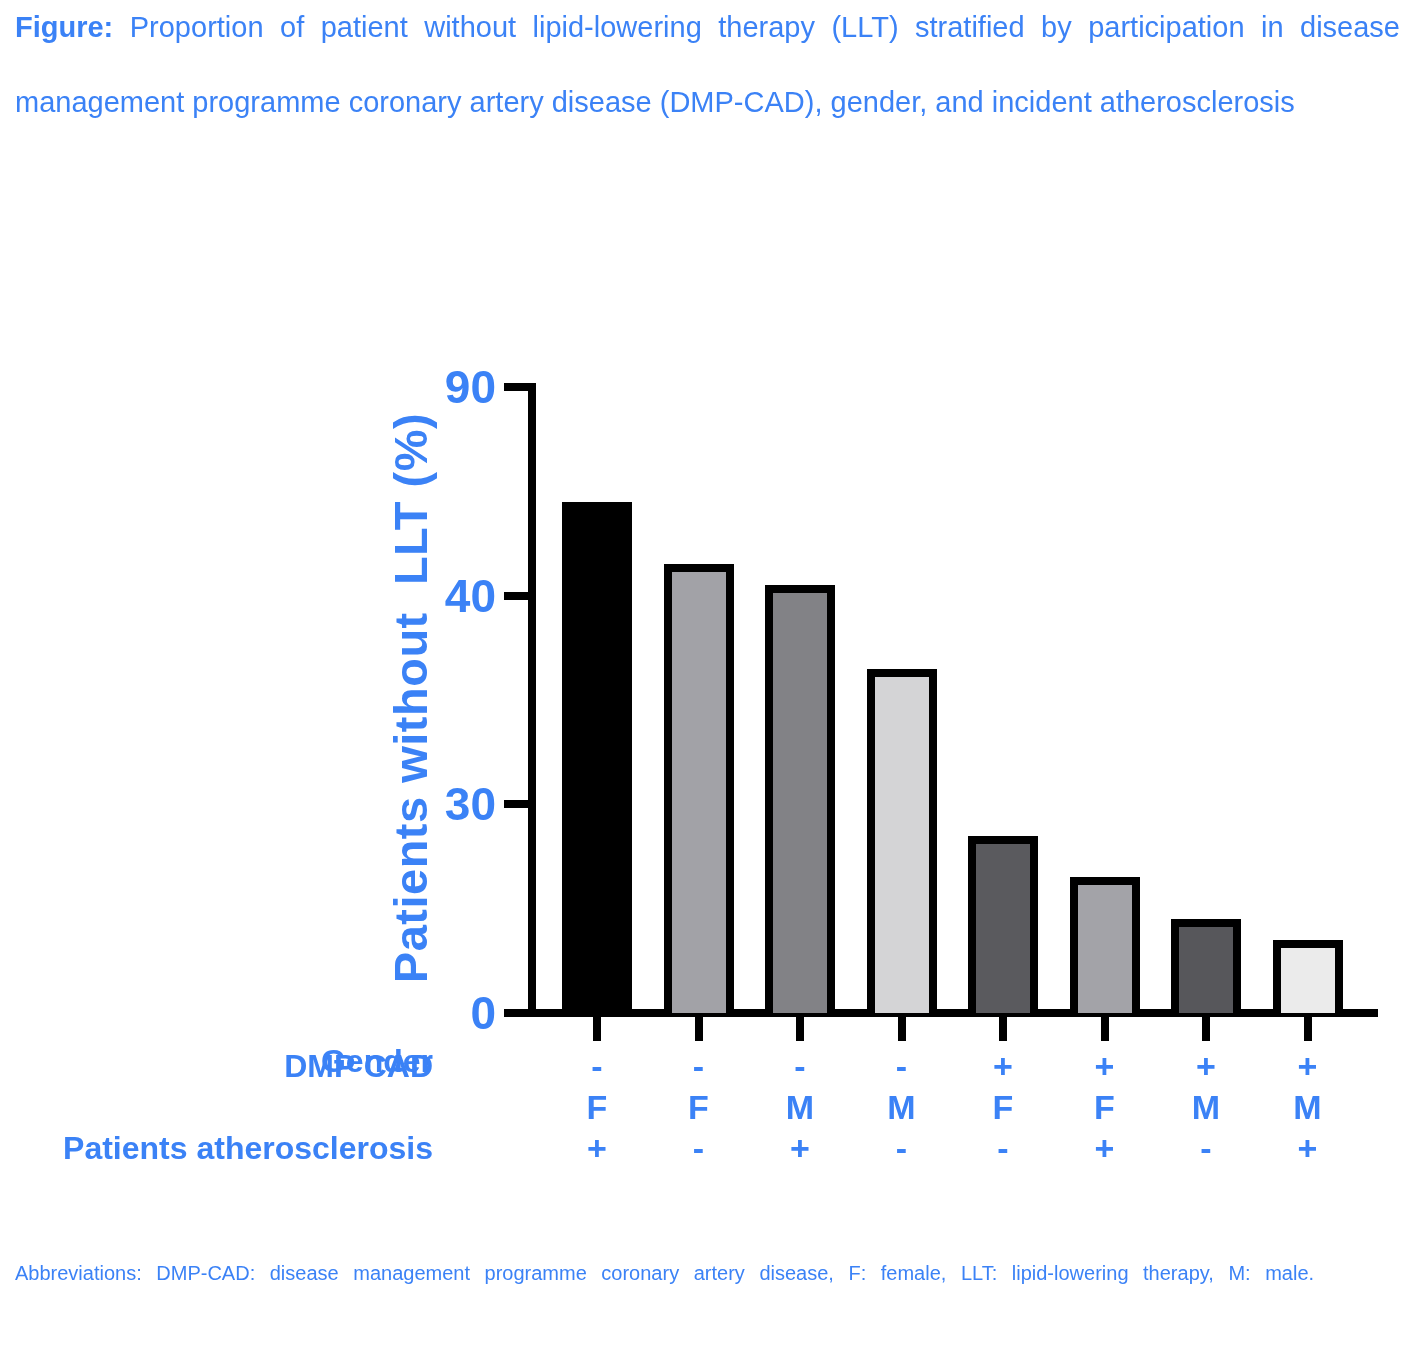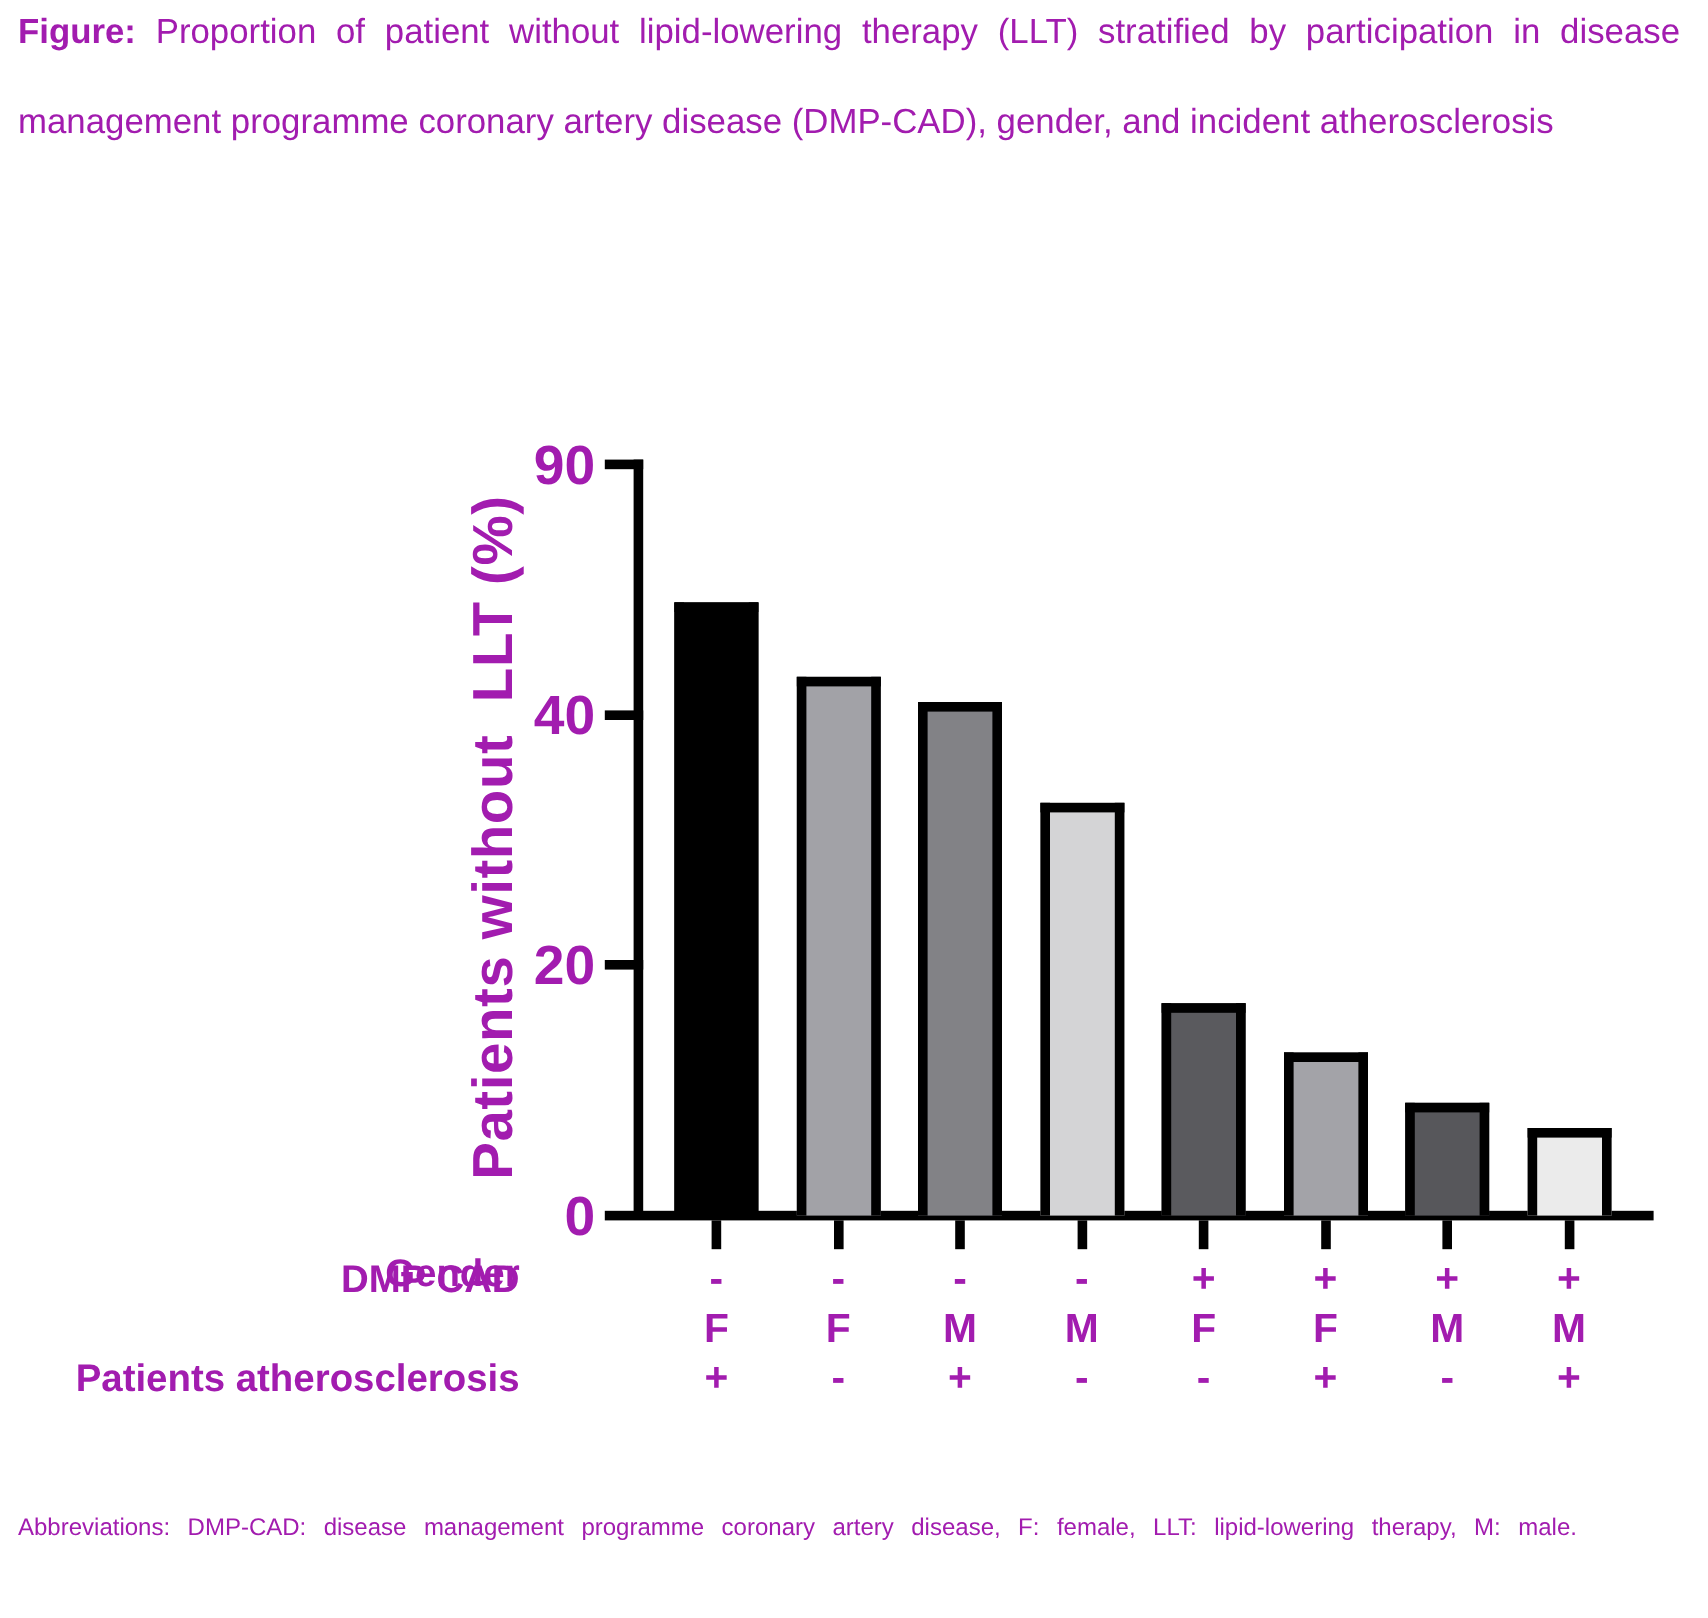--- a/index.html
+++ b/index.html
@@ -1,21 +1,21 @@
 <!DOCTYPE html>
 <html><head>
 <meta charset="utf-8">
 <style>
   html,body{margin:0;padding:0;background:#fff;}
   .canvas{
     position:relative;
     width:1423px;height:1348px;
     background:#ffffff;
     font-family:"Liberation Sans",sans-serif;
-    color:#a21caf;
+    color:#3b82f6;
     overflow:hidden;
   }
   
   .caption{
     position:absolute;left:15px;top:-10px;width:1385px;
     font-size:29px;line-height:75px;text-align:justify;
   }
   .caption .b{font-weight:bold;}
   .footnote{
     position:absolute;left:15px;top:1250px;width:1392px;
@@ -54,21 +54,21 @@
 
 <div class="canvas">
 
   <div class="caption"><span class="b">Figure:</span><span> Proportion of patient without lipid-lowering therapy (LLT) stratified by participation in disease management programme coronary artery disease (DMP-CAD), gender, and incident atherosclerosis</span></div>
 
   <div class="chart" id="chart">
     <div class="ylabel">Patients without  LLT (%)</div>
     <div class="spine"></div>
     <div class="baseline"></div>
   <div class="yticklabel" style="top: 985px;">0</div>
-      <div class="yticklabel" style="top: 776.34px;">20</div>
+      <div class="yticklabel" style="top: 776.34px;">30</div>
       <div class="ytick" style="left: 504px; top: 800.34px;"></div>
       <div class="yticklabel" style="top: 567.68px;">40</div>
       <div class="ytick" style="left: 504px; top: 591.68px;"></div>
       <div class="yticklabel" style="top: 359.02px;">90</div>
       <div class="ytick" style="left: 504px; top: 383.02px;"></div>
       <div class="bar" style="left: 562px; top: 501.783px; height: 511.217px; background: rgb(0, 0, 0); border-color: rgb(0, 0, 0);"></div>
       <div class="bar" style="left: 663.5px; top: 564.381px; height: 448.619px; background: rgb(162, 162, 167); border-color: rgb(0, 0, 0);"></div>
       <div class="bar" style="left: 765px; top: 585.247px; height: 427.753px; background: rgb(130, 130, 134); border-color: rgb(0, 0, 0);"></div>
       <div class="bar" style="left: 866.5px; top: 668.711px; height: 344.289px; background: rgb(212, 212, 214); border-color: rgb(0, 0, 0);"></div>
       <div class="bar" style="left: 968px; top: 835.639px; height: 177.361px; background: rgb(90, 90, 94); border-color: rgb(0, 0, 0);"></div>

